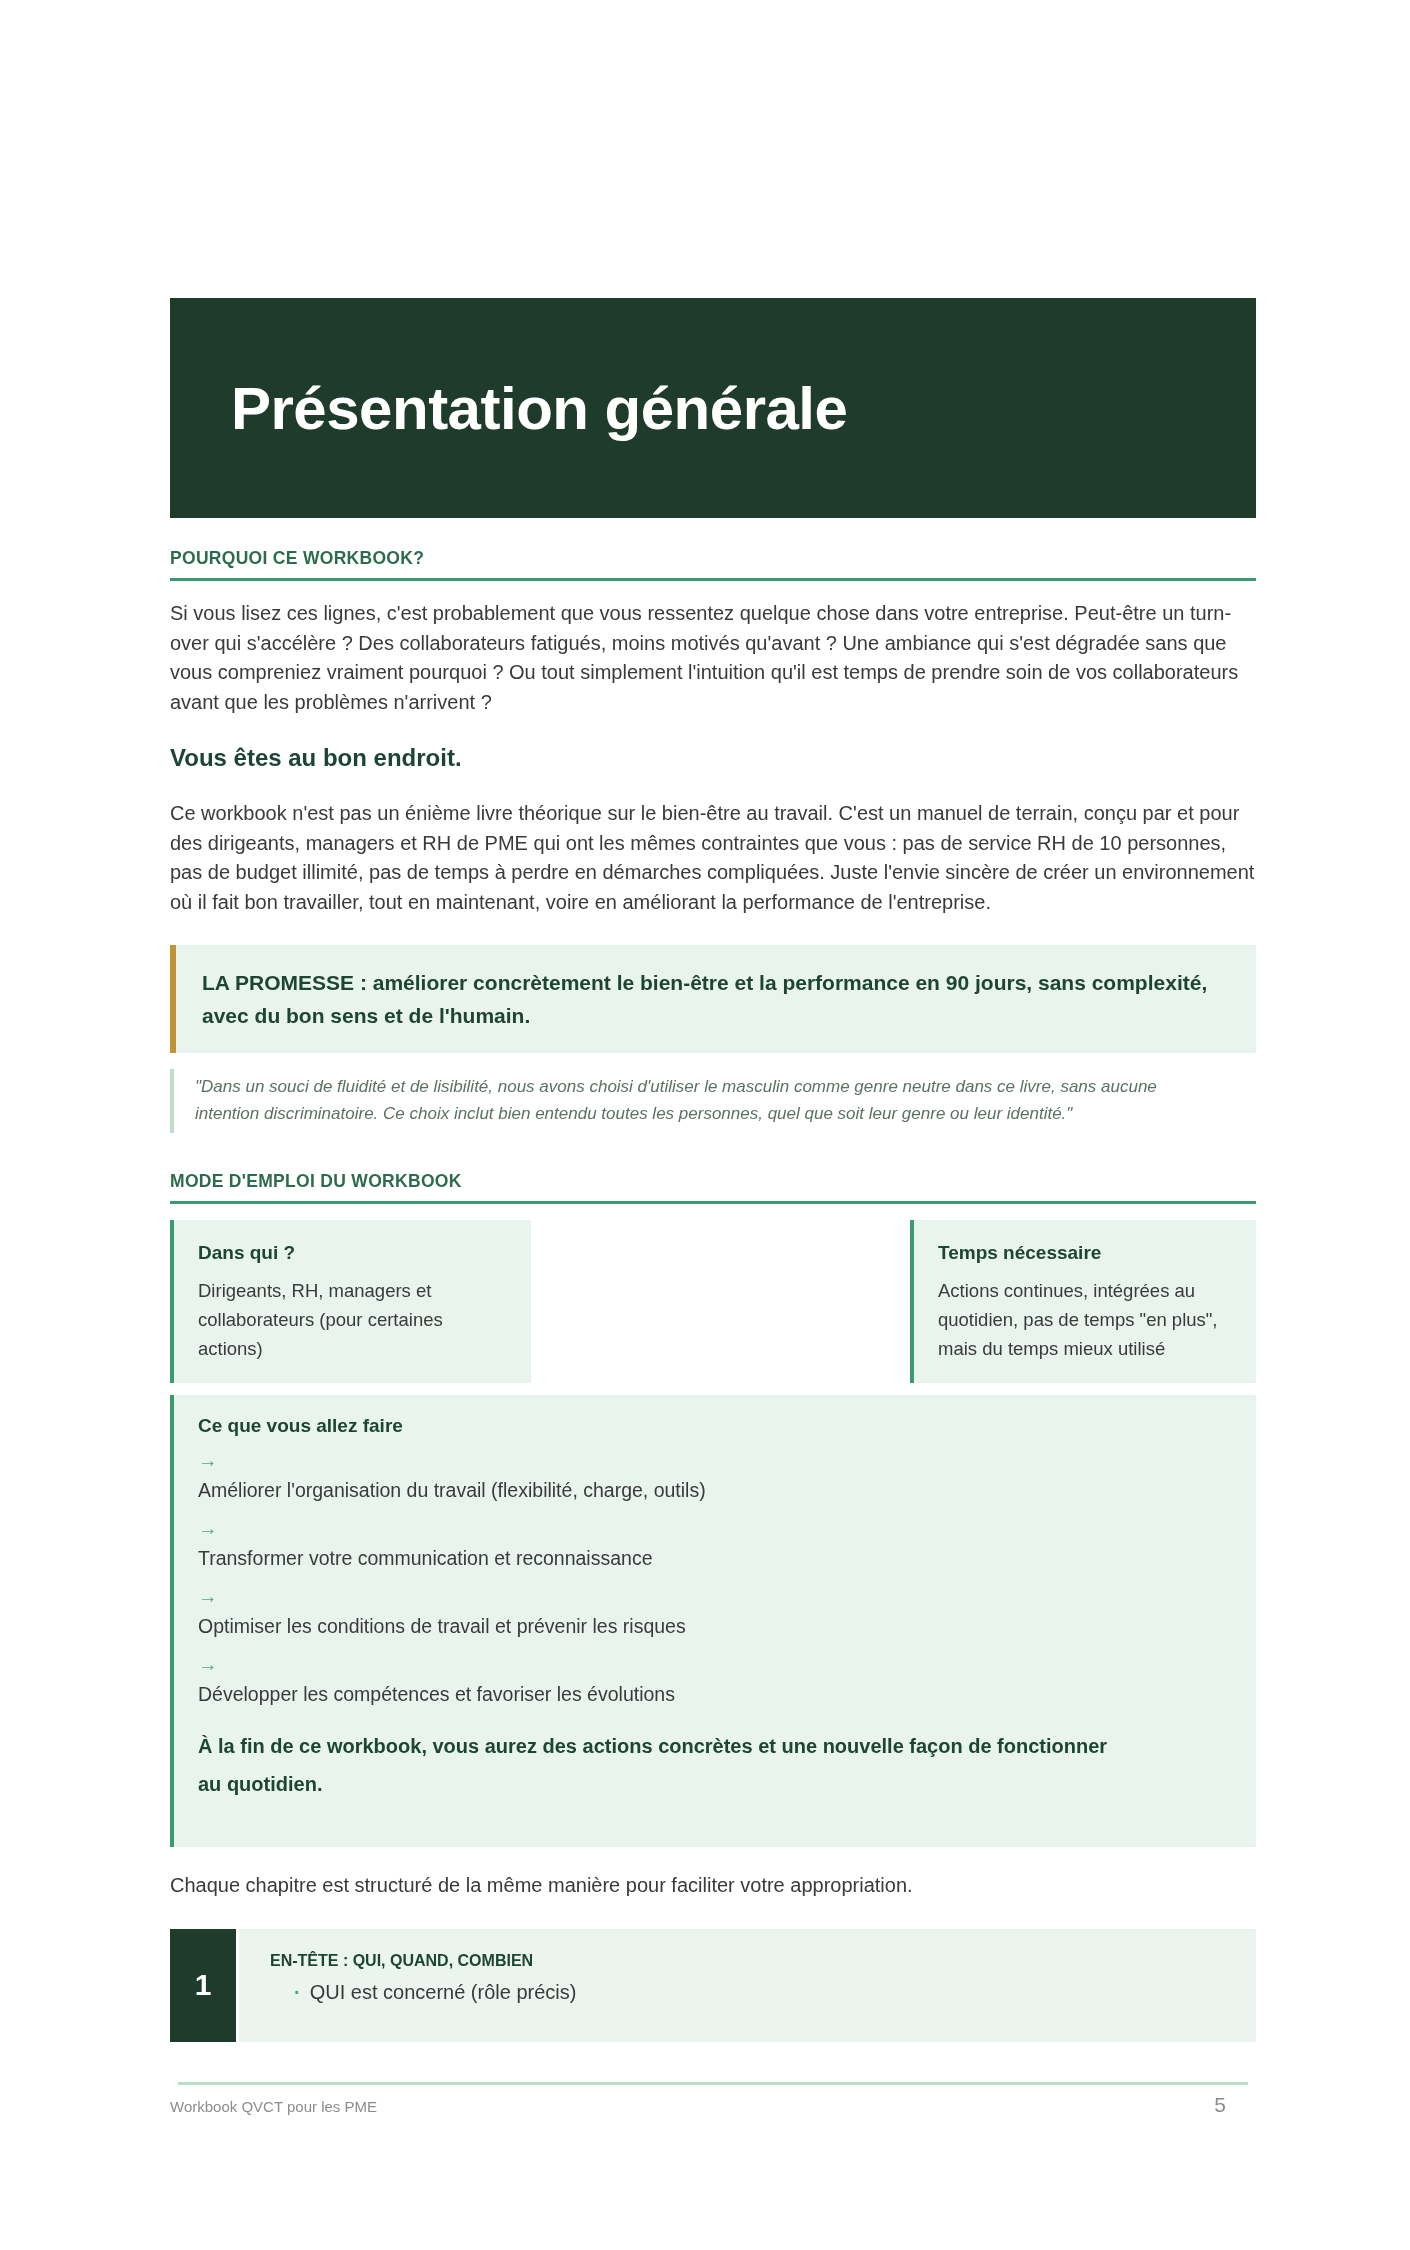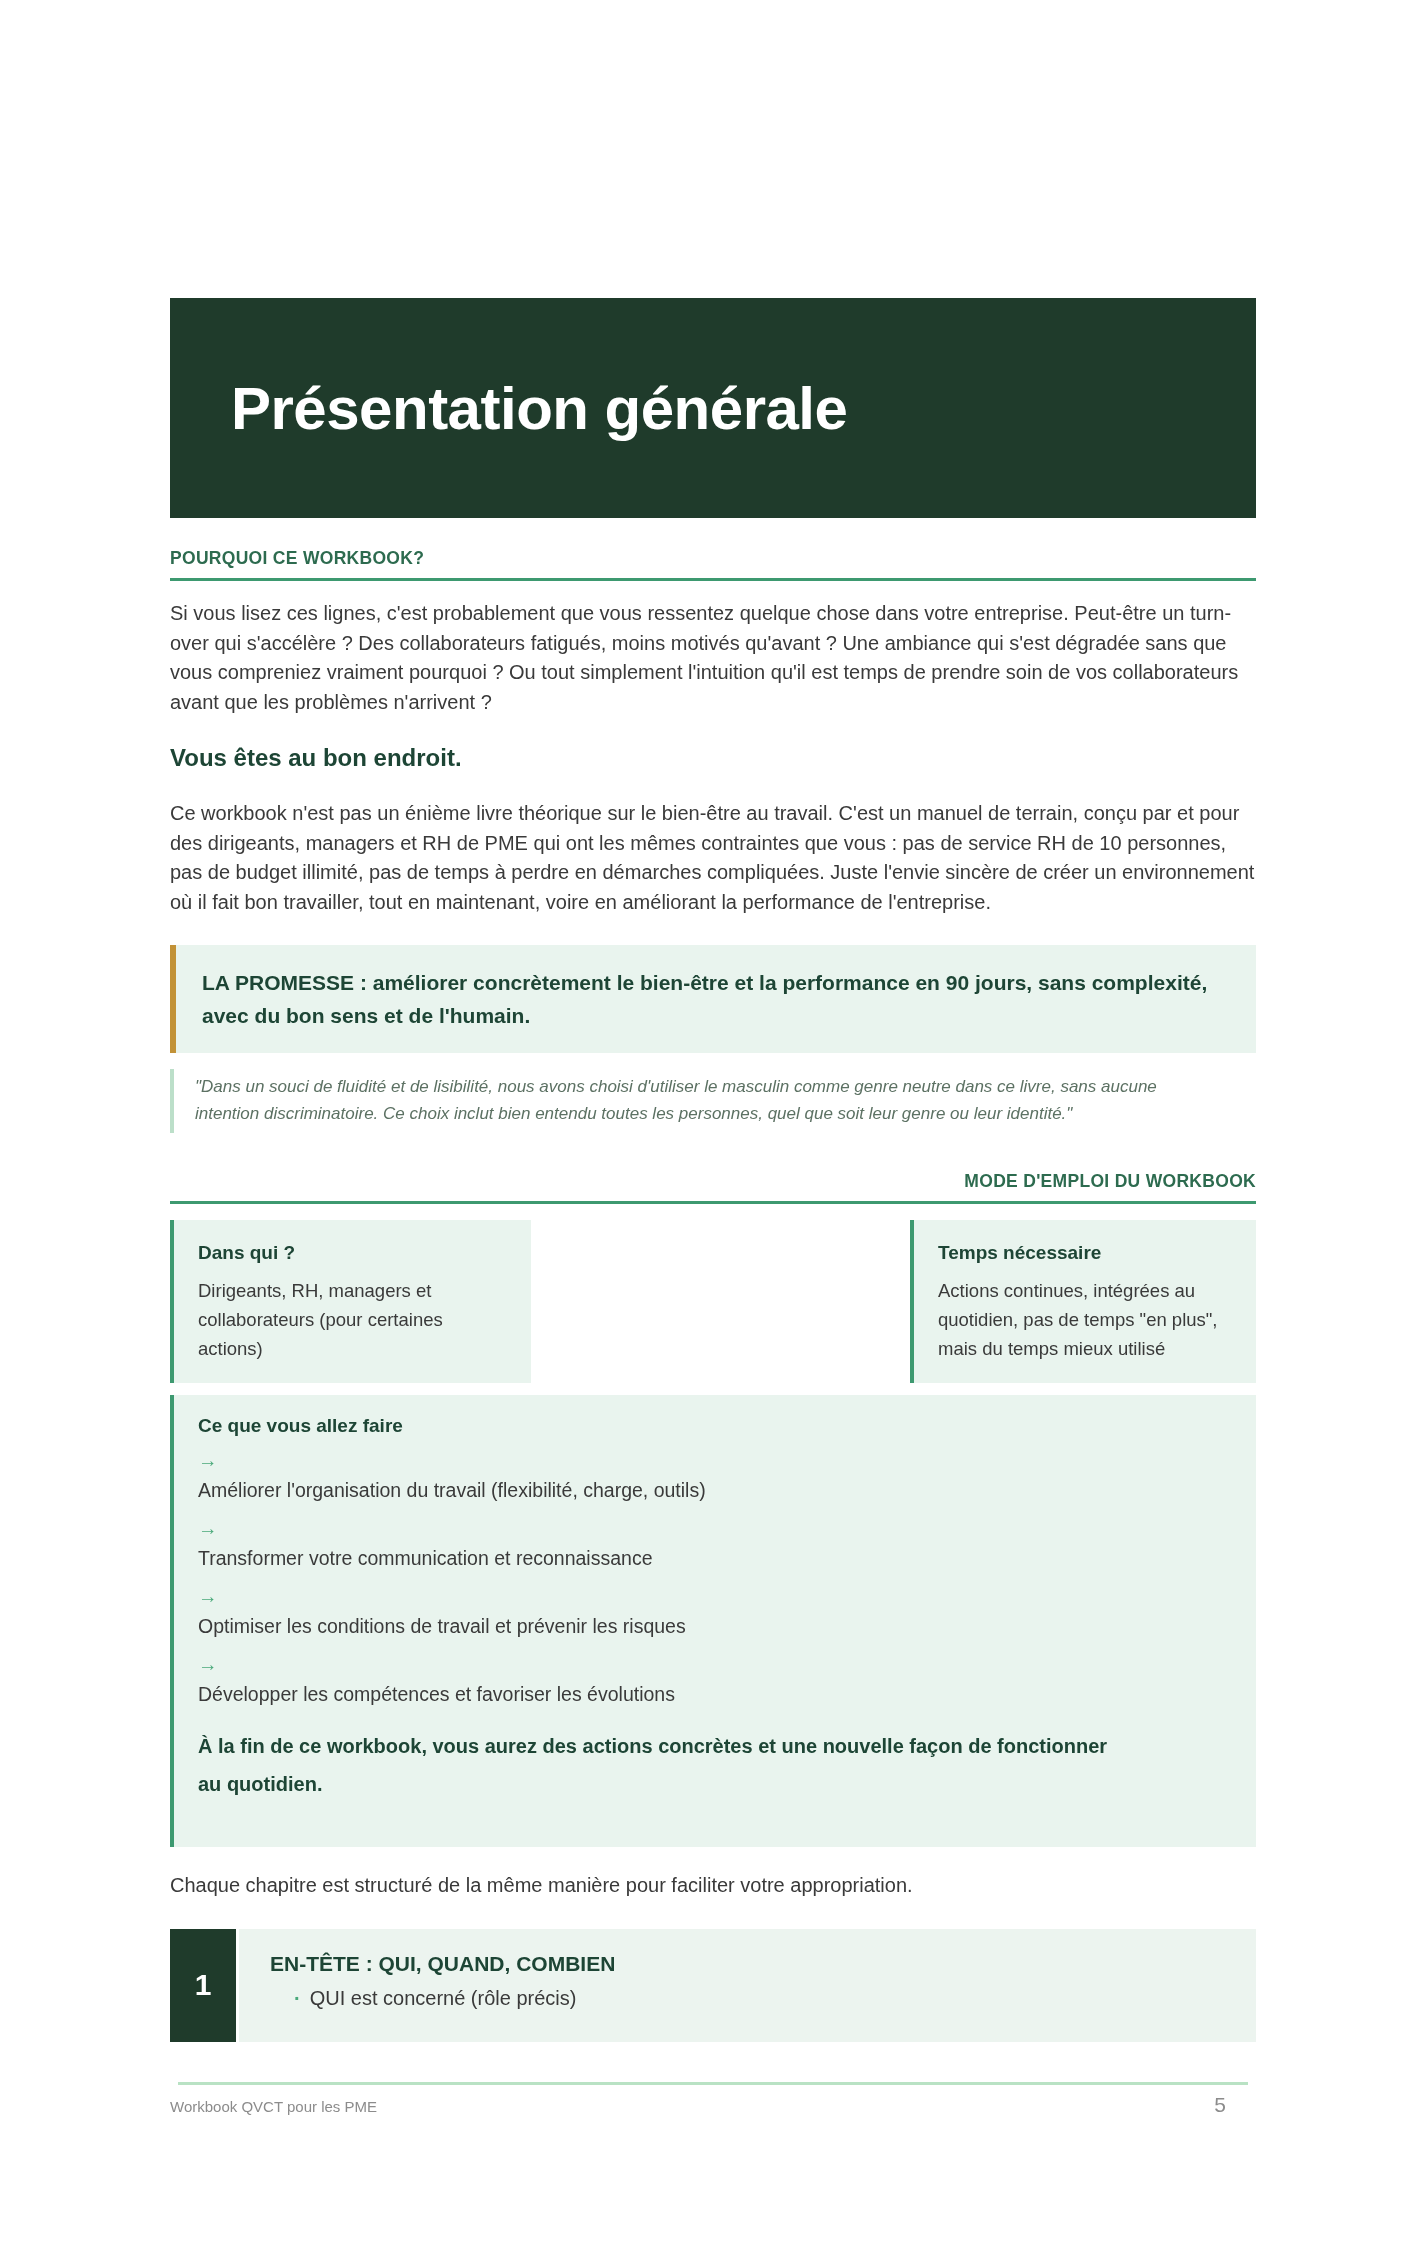--- a/index.html
+++ b/index.html
@@ -21,21 +21,21 @@
     color:#ffffff;font-size:60px;font-weight:bold;letter-spacing:-0.5px;
   }
 
   
   .section-heading{
     color:var(--heading,#2d6b4f);font-size:17.5px;font-weight:bold;
     letter-spacing:0.3px;padding-bottom:9px;
     border-bottom:3px solid var(--rule,#3d9970);
   }
   .sh-1{margin-top:30px;}
-  .sh-2{margin-top:38px;text-align:right;}
+  .sh-2{margin-top:38px;}
   .sh-3{margin-top:27px;}
 
   
   .body-para{font-size:20px;line-height:29.5px;margin:18px 0 0 0;}
   .body-para.mt27{margin-top:27px;}
   .emphasis{margin-top:27px;font-weight:bold;font-size:24px;color:var(--dark-green-text,#1f5a3d);}
 
   
   .promesse{
     margin-top:28px;background:var(--box-bg,#e9f4ee);
@@ -78,21 +78,21 @@
   .intro-para{margin-top:24px;font-size:20px;line-height:29.5px;}
 
   
   .step-row{margin-top:28px;display:flex;height:113px;}
   .step-number{
     width:66px;background:var(--banner,#1f3b2b);color:#ffffff;
     display:flex;align-items:center;justify-content:center;
     font-size:30px;font-weight:bold;flex:0 0 66px;margin-right:3px;
   }
   .step-panel{flex:1;background:var(--step-bg,#ecf4ef);padding:23px 0 0 31px;box-sizing:border-box;}
-  .step-title{font-weight:bold;font-size:21px;color:var(--dark-green-text,#1d5038);}
+  .step-title{font-weight:bold;font-size:16px;color:var(--dark-green-text,#1d5038);}
   .step-item{margin-top:11px;padding-left:24px;font-size:20px;color:var(--body-text,#3a3a3a);}
   .dot-icon{color:var(--arrow,#4aa97a);margin-right:9px;font-weight:bold;}
   .dot-icon::before{content:"\00B7";}
 
   
   .footer-rule{margin-top:40px;width:1070px;border:none;border-top:3px solid var(--footer-line,#b9e2c4);}
   .footer-row{
     margin-top:2px;width:1070px;display:flex;justify-content:space-between;
     align-items:baseline;color:var(--footer-text,#8c8c8c);
   }

